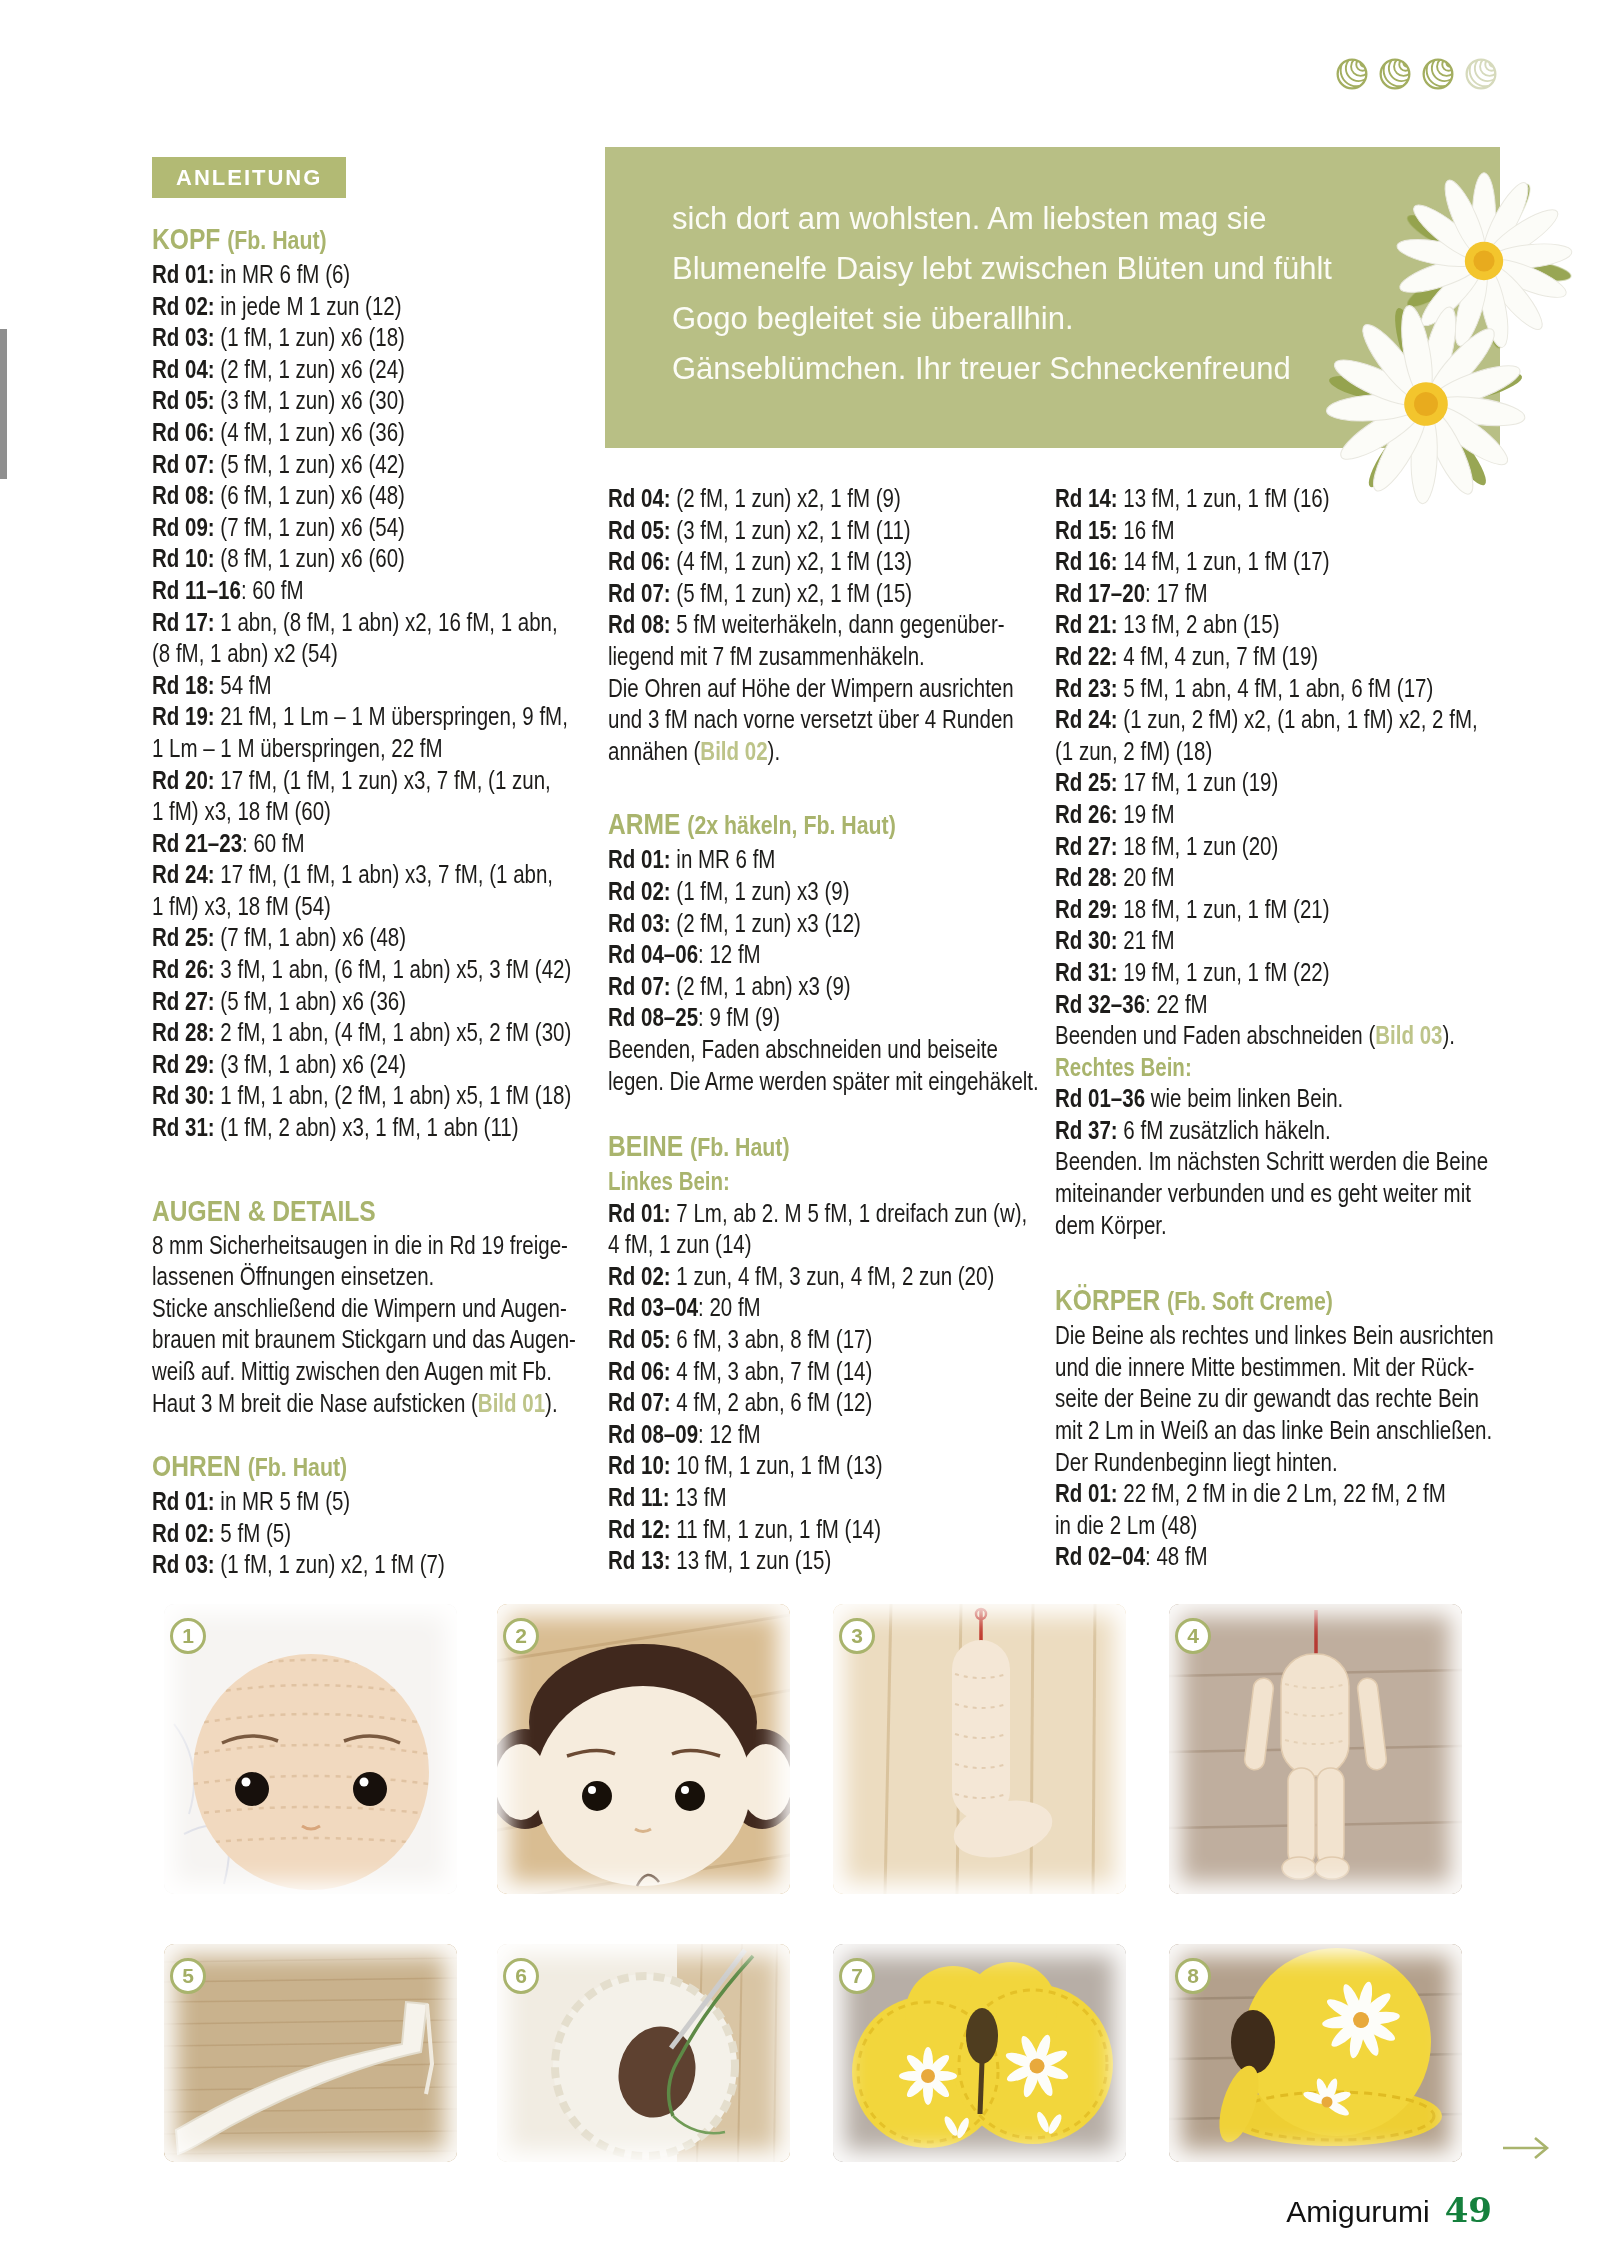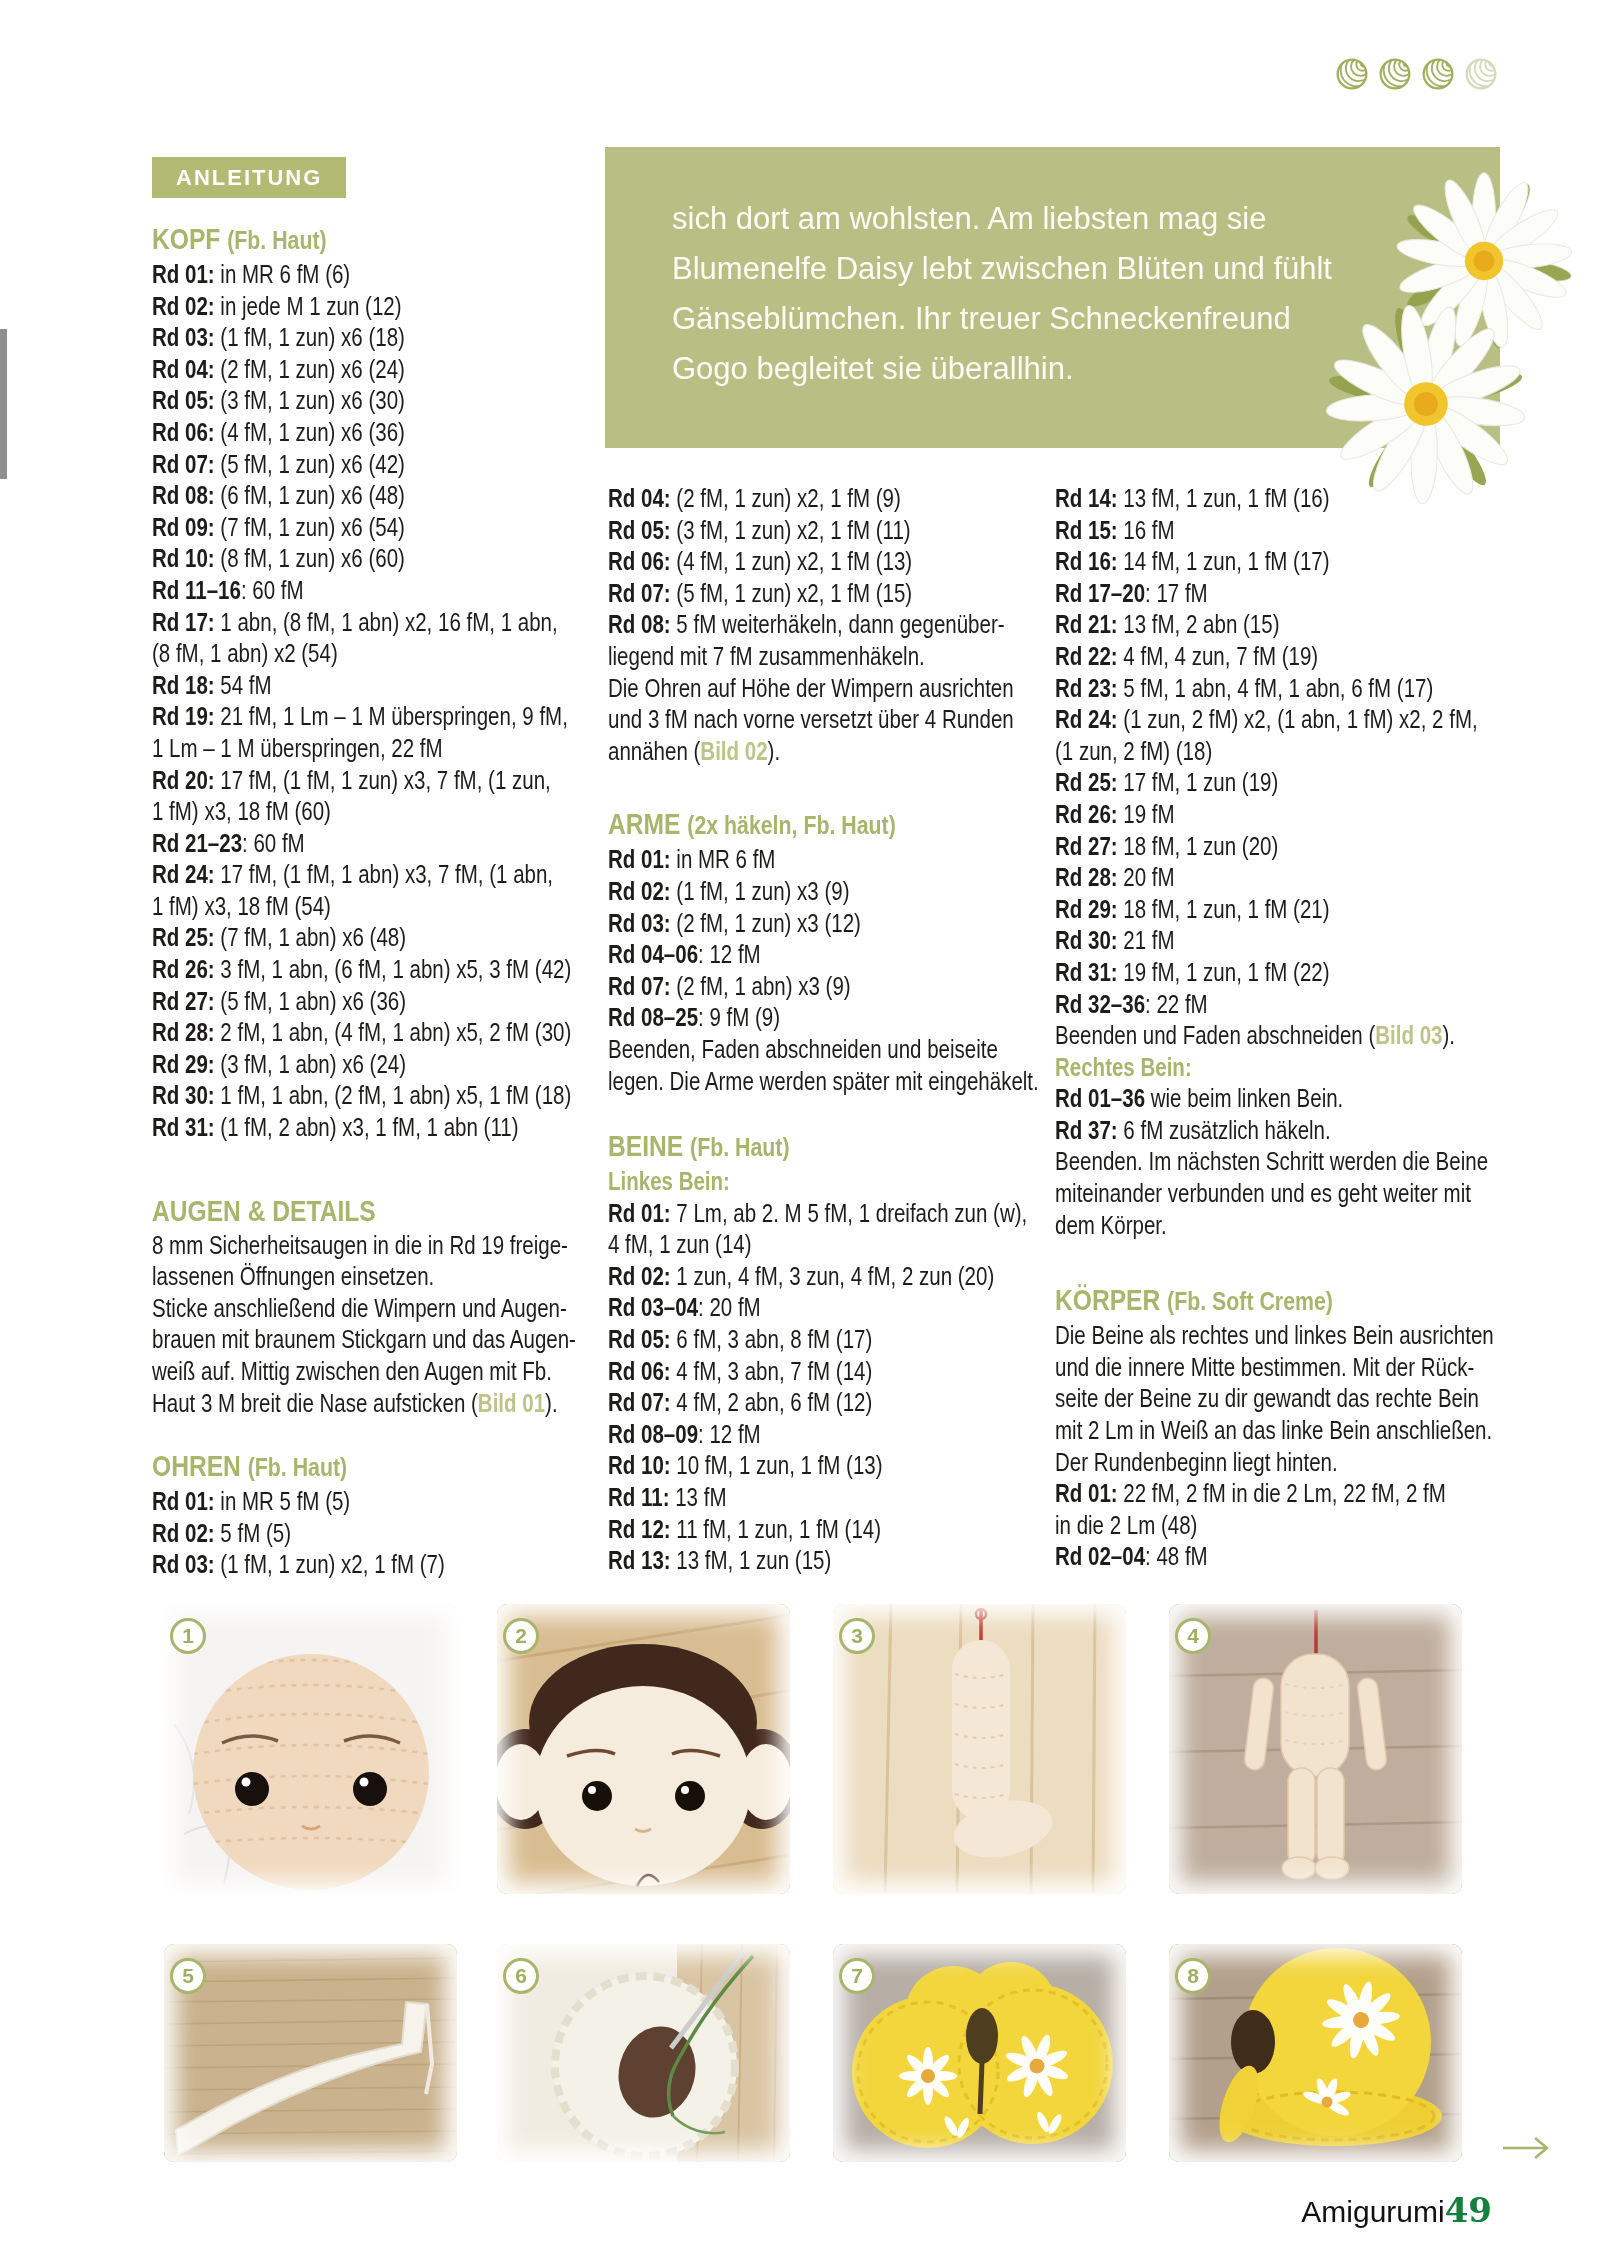--- a/index.html
+++ b/index.html
@@ -41,21 +41,21 @@
   .badge{position:absolute;left:6px;top:14px;width:36px;height:36px;border-radius:50%;
          background:#ffffff;border:3px solid #a9b46d;box-sizing:border-box;z-index:3;
          color:#a3ae64;font-weight:700;font-size:21px;display:flex;align-items:center;justify-content:center;}
   .row1{top:1604px;height:290px;width:293px;}
   .row2{top:1944px;height:218px;width:293px;}
   .c1{left:164px;} .c2{left:497px;} .c3{left:833px;} .c4{left:1169px;}
   
   .edge-strip{position:absolute;left:0;top:329px;width:7px;height:150px;background:#8f8f8f;}
   .next-arrow{position:absolute;left:1501px;top:2134px;width:52px;height:28px;}
   .footer{position:absolute;left:1240px;top:2190px;width:252px;display:flex;justify-content:flex-end;
-          align-items:baseline;}
+          align-items:baseline;gap:15px;}
   .footer .brand{font-size:30px;color:#111;}
   .footer .pageno{font-family:"DejaVu Serif",serif;font-weight:700;font-size:34px;color:#15803d;}
 </style>
 </head>
 <body>
 
 <div id="page">
 
   <div class="difficulty">
     <svg class="yarnball" viewBox="0 0 36 36">
@@ -120,22 +120,22 @@
     </svg>
   </div>
 
   <div class="anleitung">ANLEITUNG</div>
 
   <div class="intro-box">
     <div class="intro-text">
 
     <div class="il"><span>sich dort am wohlsten. Am liebsten mag sie</span></div>
         <div class="il"><span>Blumenelfe Daisy lebt zwischen Blüten und fühlt</span></div>
+        <div class="il"><span>Gogo begleitet sie überallhin.</span></div>
         <div class="il"><span>Gänseblümchen. Ihr treuer Schneckenfreund</span></div>
-        <div class="il"><span>Gogo begleitet sie überallhin.</span></div>
       </div>
   </div>
 
   <svg class="flower" style="left:1388px;top:165px;" width="192" height="192" viewBox="0 0 200 200">
     <g transform="translate(100,100)">
       <g fill="#93a24b" opacity="0.95">
         <ellipse rx="9" ry="34" transform="rotate(30) translate(0,-58)"></ellipse>
         <ellipse rx="9" ry="34" transform="rotate(100) translate(0,-58)"></ellipse>
         <ellipse rx="9" ry="34" transform="rotate(170) translate(0,-58)"></ellipse>
         <ellipse rx="9" ry="34" transform="rotate(240) translate(0,-58)"></ellipse>

